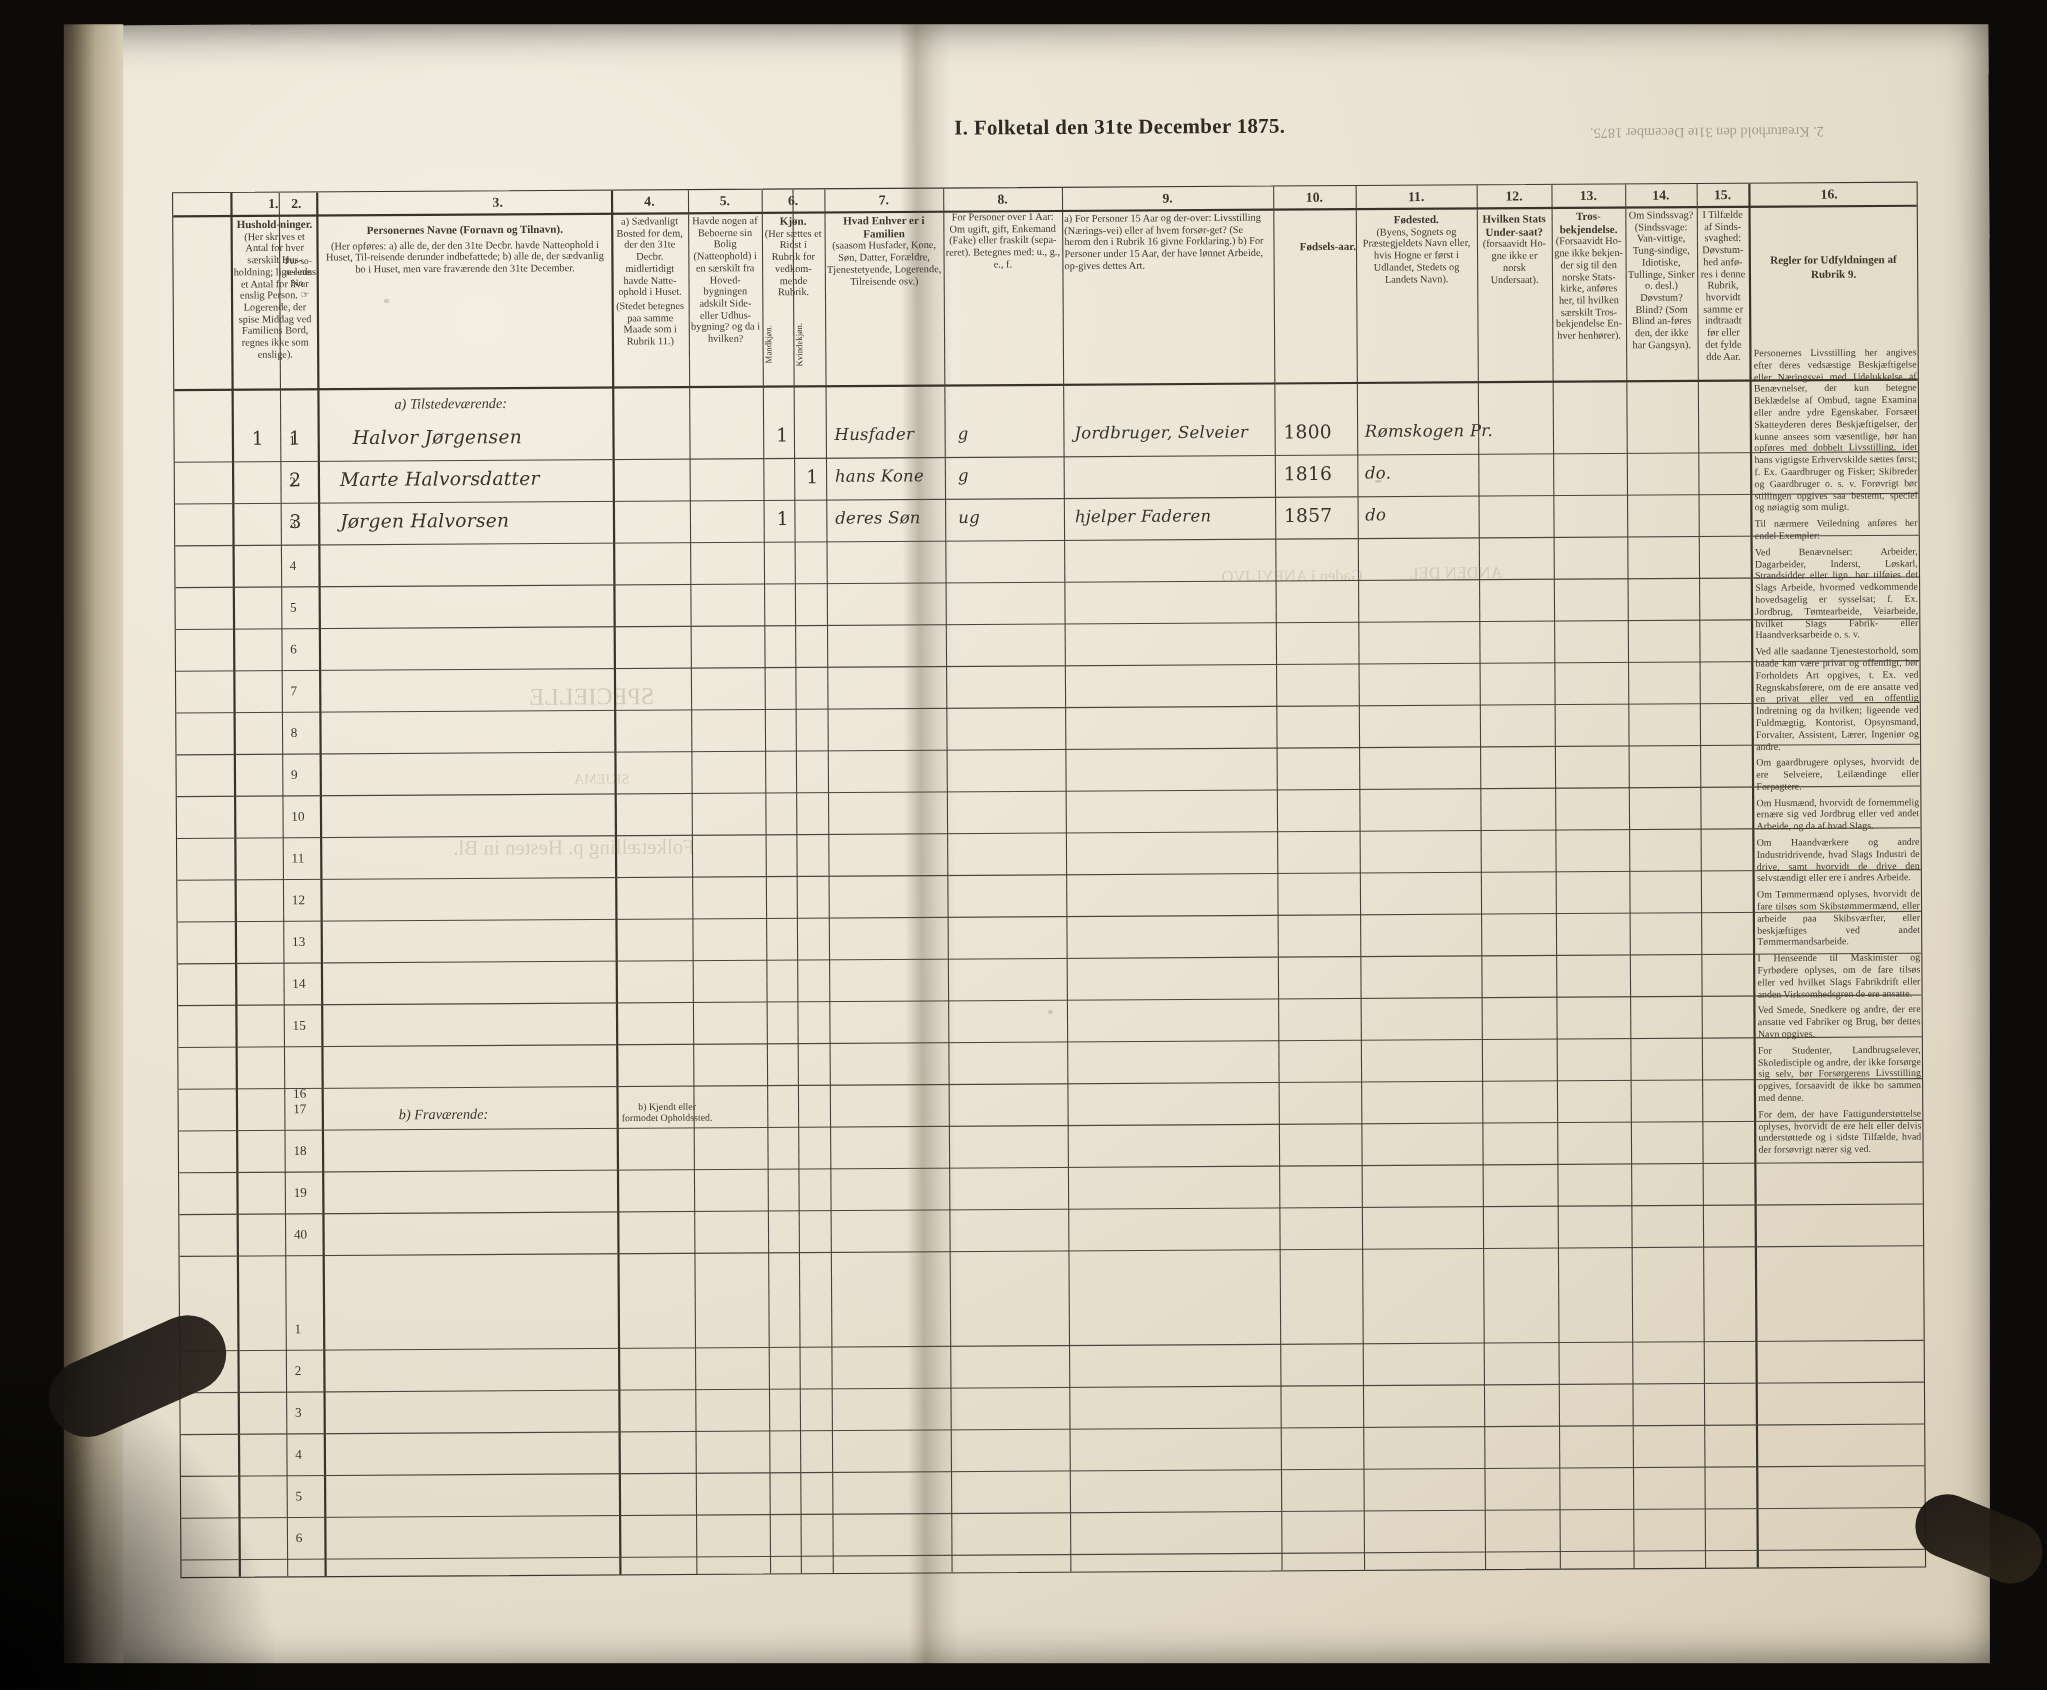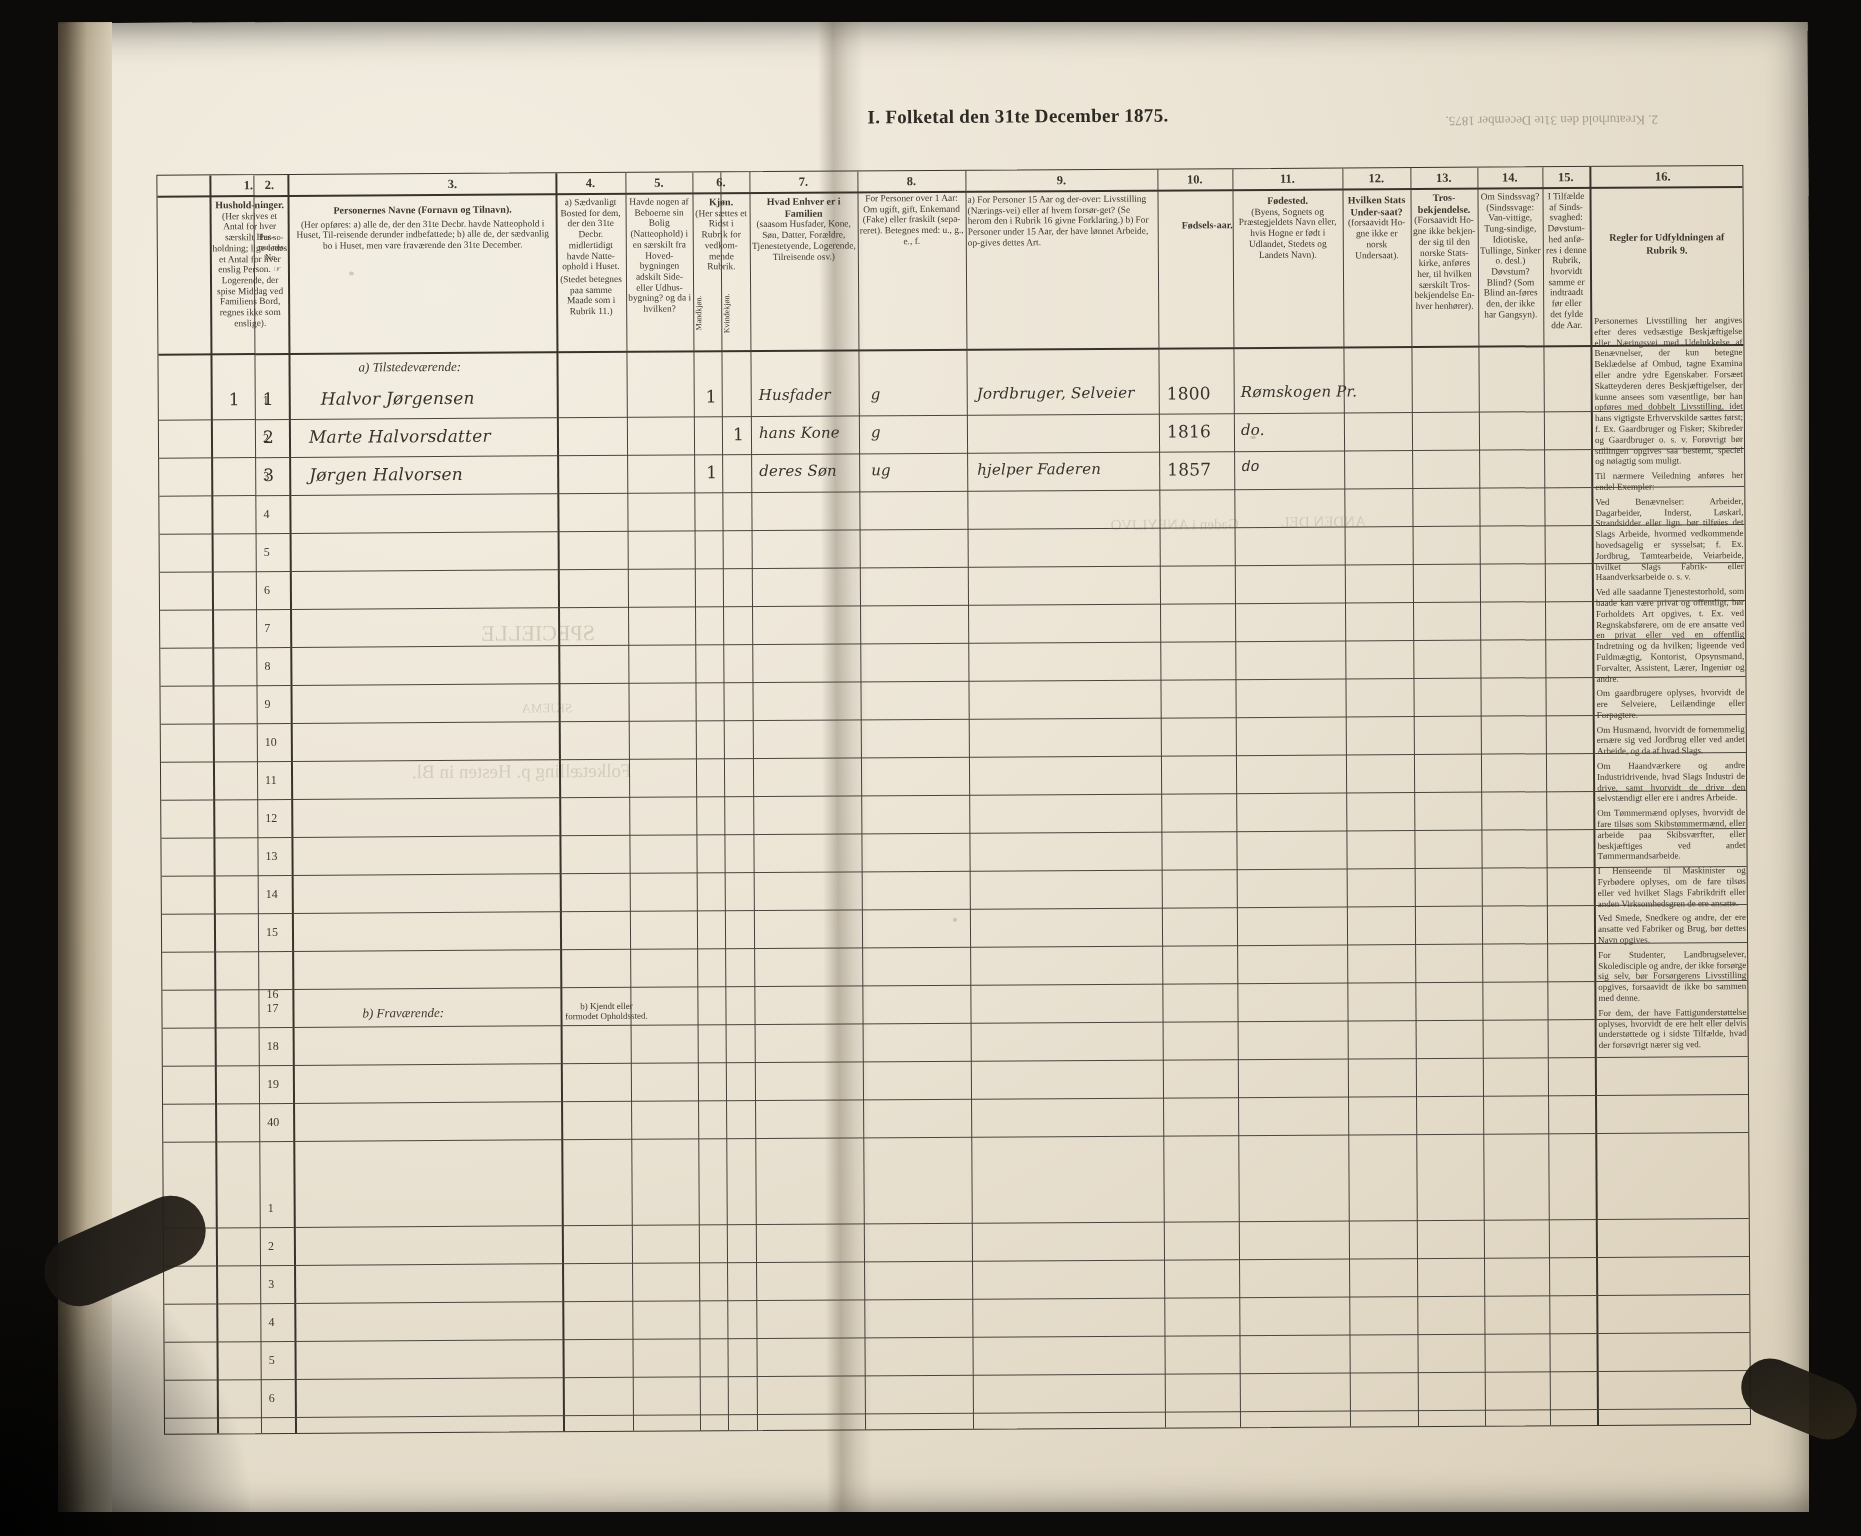--- a/index.html
+++ b/index.html
@@ -175,21 +175,21 @@
       <div class="hcell left" style="left:810px;top:24px;width:188px;">
         <span>a) For Personer 15 Aar og der-over: Livsstilling (Nærings-vei) eller af hvem forsør-get? (Se herom den i Rubrik 16 givne Forklaring.)  b) For Personer under 15 Aar, der have lønnet Arbeide, op-gives dettes Art.</span>
       </div>
 
       <div class="hcell" style="left:1002px;top:50px;width:95px;">
         <b>Fødsels-aar.</b>
       </div>
 
       <div class="hcell" style="left:1077px;top:26px;width:106px;">
         <b>Fødested.</b>
-        <div>(Byens, Sognets og Præstegjeldets Navn eller, hvis Hogne er født i Udlandet, Stedets og Landets Navn).</div>
+        <div>(Byens, Sognets og Præstegjeldets Navn eller, hvis Hogne er først i Udlandet, Stedets og Landets Navn).</div>
       </div>
 
       <div class="hcell" style="left:1187px;top:26px;width:64px;">
         <b>Hvilken Stats Under-saat?</b>
         <div>(forsaavidt Ho-gne ikke er norsk Undersaat).</div>
       </div>
 
       <div class="hcell" style="left:1255px;top:24px;width:63px;">
         <b>Tros-bekjendelse.</b>
         <div>(Forsaavidt Ho-gne ikke bekjen-der sig til den norske Stats-kirke, anføres her, til hvilken særskilt Tros-bekjendelse En-hver henhører).</div>
@@ -285,21 +285,21 @@
           <div class="hand sm" style="left: 712px; top: 252px;">g</div>
           <div class="hand num" style="left: 1008px; top: 252px;">1816</div>
           <div class="hand sm" style="left: 1082px; top: 252px;">do.</div>
           <div class="hand num" style="left: 104px; top: 290px;">3</div>
           <div class="hand" style="left: 150px; top: 290px;">Jørgen Halvorsen</div>
           <div class="hand num" style="left: 547px; top: 290px;">1</div>
           <div class="hand sm" style="left: 600px; top: 290px;">deres Søn</div>
           <div class="hand sm" style="left: 712px; top: 290px;">ug</div>
           <div class="hand sm" style="left: 818px; top: 290px;">hjelper Faderen</div>
           <div class="hand num" style="left: 1008px; top: 290px;">1857</div>
-          <div class="hand sm" style="left: 1082px; top: 290px; font-family: Liberation Mono, monospace;">do</div>
+          <div class="hand sm" style="left: 1082px; top: 290px;">do</div>
         </div>
     </div>
 
     <div id="instr" style="left:1545px;top:302px;width:148px;">
         <p>Personernes Livsstilling her angives efter deres vedsæstige Beskjæftigelse eller Næringsvei med Udelukkelse af Benævnelser, der kun betegne Beklædelse af Ombud, tagne Examina eller andre ydre Egenskaber. Forsæet Skatteyderen deres Beskjæftigelser, der kunne ansees som væsentlige, bør han opføres med dobbelt Livsstilling, idet hans vigtigste Erhvervskilde sættes først; f. Ex. Gaardbruger og Fisker; Skibreder og Gaardbruger o. s. v. Forøvrigt bør stillingen opgives saa bestemt, speciel og nøiagtig som muligt.</p>
         <p>Til nærmere Veiledning anføres her endel Exempler:</p>
         <p>Ved Benævnelser: Arbeider, Dagarbeider, Inderst, Løskarl, Strandsidder eller lign. bør tilføies det Slags Arbeide, hvormed vedkommende hovedsagelig er sysselsat; f. Ex. Jordbrug, Tømtearbeide, Veiarbeide, hvilket Slags Fabrik- eller Haandverksarbeide o. s. v.</p>
         <p>Ved alle saadanne Tjenestestorhold, som baade kan være privat og offentligt, bør Forholdets Art opgives, t. Ex. ved Regnskabsførere, om de ere ansatte ved en privat eller ved en offentlig Indretning og da hvilken; ligeende ved Fuldmægtig, Kontorist, Opsynsmand, Forvalter, Assistent, Lærer, Ingeniør og andre.</p>
         <p>Om gaardbrugere oplyses, hvorvidt de ere Selveiere, Leilændinge eller Forpagtere.</p>
         <p>Om Husmænd, hvorvidt de fornemmelig ernære sig ved Jordbrug eller ved andet Arbeide, og da af hvad Slags.</p>

